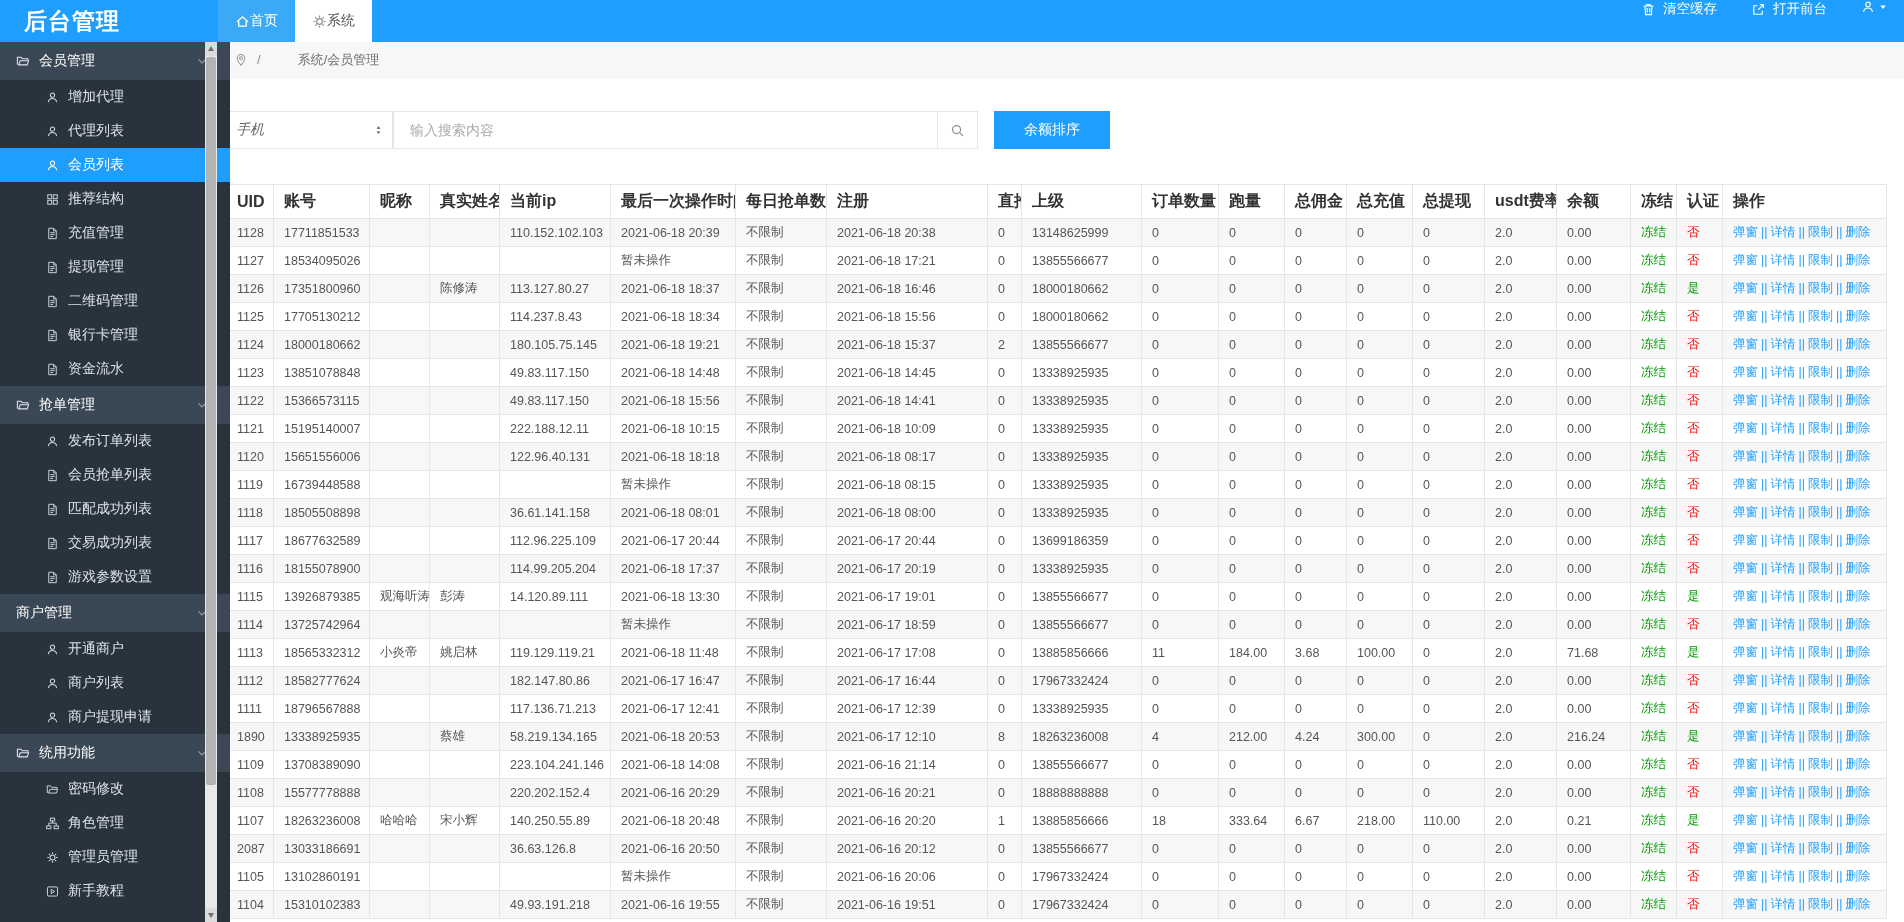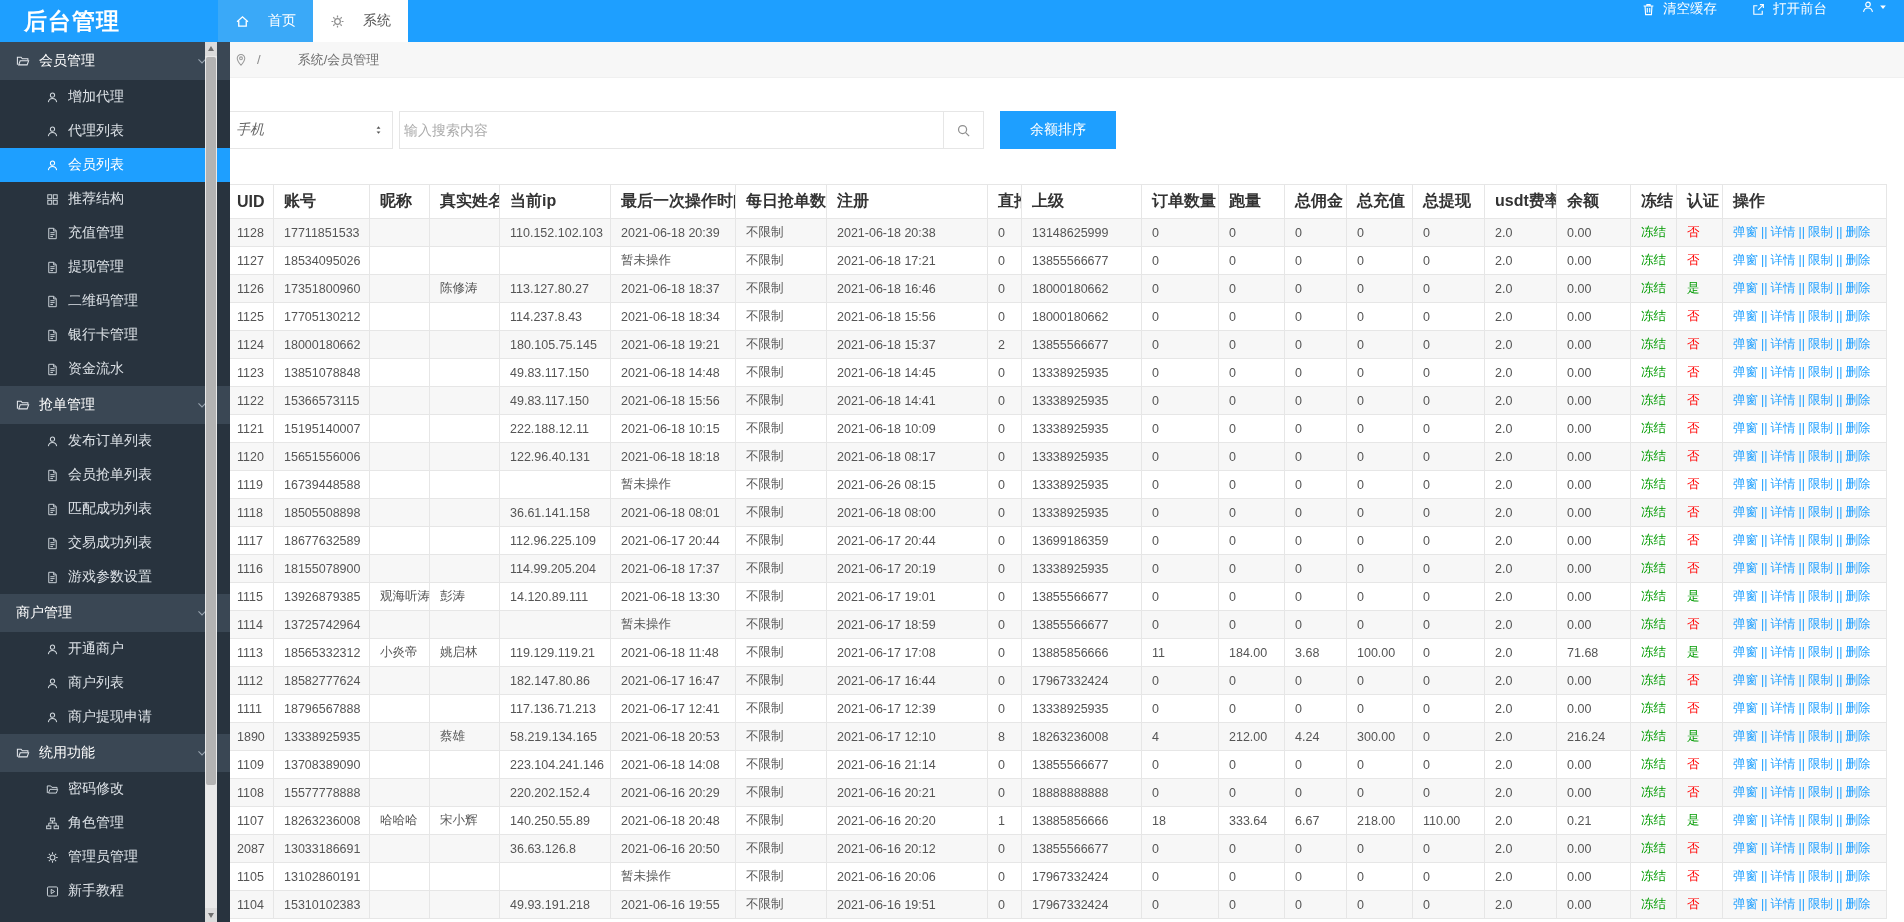--- a/index.html
+++ b/index.html
@@ -4,21 +4,21 @@
 <style>
   * { margin:0; padding:0; box-sizing:border-box; }
   html,body { width:1904px; height:922px; overflow:hidden; }
   body { font-family:"Liberation Sans","DejaVu Sans",sans-serif; background:#fff; position:relative; font-size:13px; }
   .icon { display:inline-block; width:14px; height:14px; flex:none; }
   .icon svg { width:100%; height:100%; display:block; }
 
   
   .topbar { position:absolute; top:0; left:0; right:0; height:42px; background:var(--accent); display:flex; align-items:stretch; z-index:30; }
   .logo { width:218px; display:flex; align-items:center; padding-left:24px; color:#fff; font-size:23px; font-weight:bold; letter-spacing:1px; }
-  .tab { display:flex; align-items:center; gap:18px; padding:0 17px; color:#fff; font-size:14px; cursor:pointer; }
+  .tab { display:flex; align-items:center; gap:0; padding:0 17px; color:#fff; font-size:14px; cursor:pointer; }
   .tab .icon { width:15px; height:15px; }
   .tab.tab-home { background:#3aa9f8; }
   .tab.tab-active { background:#fff; color:#595959; }
   .tab.tab-active .icon { color:#8d8d8d; }
   .topbar-right { margin-left:auto; display:flex; align-items:flex-start; gap:34px; padding-right:16px; color:#fff; font-size:13.5px; }
   .topbar-action { display:flex; align-items:center; gap:7px; cursor:pointer; }
   .topbar-action .icon { width:15px; height:15px; }
   .usermenu { display:flex; align-items:center; gap:3px; cursor:pointer; }
   .usermenu .icon.small { width:10px; height:10px; }
 
@@ -44,21 +44,21 @@
 
   
   .main { position:absolute; top:42px; left:217px; right:0; bottom:0; background:#fff; overflow:hidden; }
   .breadcrumb { height:36px; background:#f7f7f7; border-bottom:1px solid #f0f0f0; display:flex; align-items:center; gap:9px; padding-left:17px; color:#8b8b8b; font-size:13px; }
   .breadcrumb .icon { color:#9a9a9a; }
   .breadcrumb .crumb-path { color:#6f6f6f;margin-left:28px; }
 
   .toolbar { position:absolute; top:69px; left:6px; display:flex; align-items:stretch; height:38px; }
   .filter-select { width:170px; background:#fff; border:1px solid #e6e6e6; display:flex; align-items:center; padding:0 12px; color:#666; position:relative; cursor:pointer; font-size:14px;font-style:italic; }
   .filter-select .icon { position:absolute; right:8px; width:11px; height:14px; color:#555; }
-  .search-input { width:545px; height:38px; border:1px solid #e6e6e6; margin-left:6px; padding:0 4px; font-size:14px; color:#333; font-family:inherit; outline:none; }
+  .search-input { width:545px; height:38px; border:1px solid #e6e6e6; margin-left:0; padding:0 16px; font-size:14px; color:#333; font-family:inherit; outline:none; }
   .search-input::placeholder { color:#ababab; }
   .search-btn { width:40px; background:#fff; border:1px solid #e6e6e6; border-left:none; display:flex; align-items:center; justify-content:center; color:#8f8f8f; cursor:pointer; }
   .search-btn .icon { width:15px; height:15px; }
   .sort-btn { width:116px; margin-left:16px; background:var(--accent); color:#fff; border:none; font-size:14px; font-family:inherit; cursor:pointer; }
 
   
   .table-wrap { position:absolute; top:142px; left:9px; bottom:0; overflow:hidden; }
   table { border-collapse:collapse; table-layout:fixed; width:1660px; background:#fff; }
   th,td { border:1px solid #e6e6e6; text-align:left; padding:0 10px; white-space:nowrap; overflow:hidden; }
   th { height:34px; font-size:16px; font-weight:bold; color:#333; background:#fff; }
@@ -658,21 +658,21 @@
             <td><span class="op-link">弹窗</span><span class="op-sep">||</span><span class="op-link">详情</span><span class="op-sep">||</span><span class="op-link">限制</span><span class="op-sep">||</span><span class="op-link">删除</span></td>
           </tr>
           <tr>
             <td>1119</td>
             <td>16739448588</td>
             <td></td>
             <td></td>
             <td></td>
             <td>暂未操作</td>
             <td>不限制</td>
-            <td>2021-06-26 08:15</td>
+            <td>2021-06-18 08:15</td>
             <td>0</td>
             <td>13338925935</td>
             <td>0</td>
             <td>0</td>
             <td>0</td>
             <td>0</td>
             <td>0</td>
             <td>2.0</td>
             <td>0.00</td>
             <td class="c-green">冻结</td>

